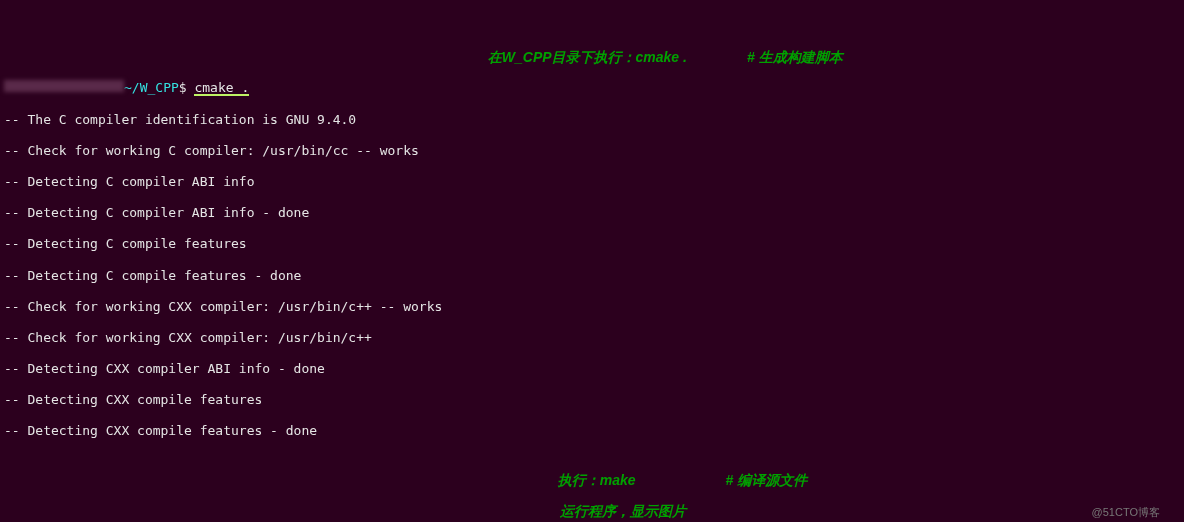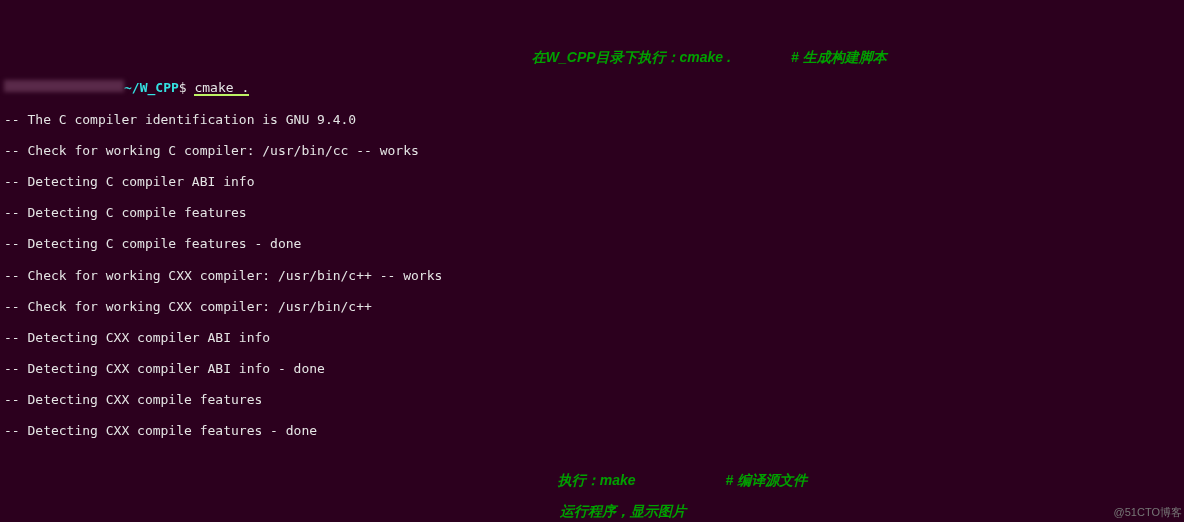--- a/index.html
+++ b/index.html
@@ -11,21 +11,21 @@
     color: #d0d0d0;
     width: 1184px;
     height: 522px;
     overflow: hidden;
     position: relative;
     white-space: pre;
   }
   .terminal { padding: 2px 4px; }
   .line { display: block; }
   .white { color: #e5e5e5; }
-  .cyan-bold { color: #34e2e2; font-weight: bold; }
+  .cyan-bold { color: #34e2e2; font-weight: normal; }
   .blur {
     background: #5a2a4a;
     color: transparent;
     filter: blur(2px);
     display: inline-block;
   }
   .blur-med { width: 120px; height: 12px; }
   .underline-red {
     border-bottom: 2px solid #bef264;
     display: inline-block;
@@ -34,42 +34,42 @@
   .annotation {
     position: absolute;
     color: #00a000;
     font-family: "SimHei", "Microsoft YaHei", sans-serif;
     font-weight: bold;
     font-style: italic;
     font-size: 14px;
   }
   .watermark {
     position: absolute;
-    right: 2px;
+    right: 24px;
     bottom: 3px;
     color: #777;
     font-size: 11px;
     font-family: sans-serif;
   }
 </style>
 </head>
 <body>
 
 
 
 <div class="terminal">
 <span class="line"><span class="blur blur-med">xxxxxxxxxxxx</span><span class="cyan-bold">~/W_CPP</span><span class="white">$ </span><span class="white underline-red">cmake .</span></span>
 <span class="line white">-- The C compiler identification is GNU 9.4.0</span>
 <span class="line white">-- Check for working C compiler: /usr/bin/cc -- works</span>
 <span class="line white">-- Detecting C compiler ABI info</span>
+<span class="line white">-- Detecting C compiler ABI info - done</span>
 <span class="line white">-- Detecting C compile features</span>
 <span class="line white">-- Detecting C compile features - done</span>
 <span class="line white">-- Check for working CXX compiler: /usr/bin/c++ -- works</span>
 <span class="line white">-- Check for working CXX compiler: /usr/bin/c++</span>
-<span class="line white">-- Detecting CXX compiler ABI info</span>
 <span class="line white">-- Detecting CXX compiler ABI info - done</span>
 <span class="line white">-- Detecting CXX compile features</span>
 <span class="line white">-- Detecting CXX compile features - done</span>
 
 
 
 
 
 
 
@@ -77,21 +77,21 @@
 
 
 
 
 
 
 
 
 </div>
 
-<div class="annotation" style="top:32px; left:524px;">
+<div class="annotation" style="top:32px; left:480px;">
   <span>在W_CPP目录下执行：cmake .</span><span style="display:inline-block;width:60px;"></span><span># 生成构建脚本</span>
 </div>
 <div class="annotation" style="top:455px; left:550px;">
   <span>执行：make</span><span style="display:inline-block;width:90px;"></span><span># 编译源文件</span>
 </div>
 <div class="annotation" style="top:503px; left:560px;">运行程序，显示图片</div>
 
 <div class="watermark">@51CTO博客</div>
 
 

